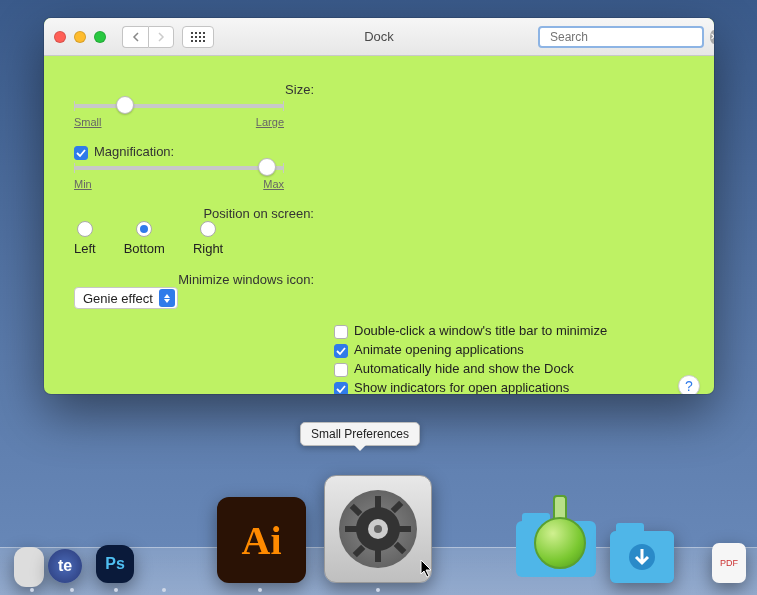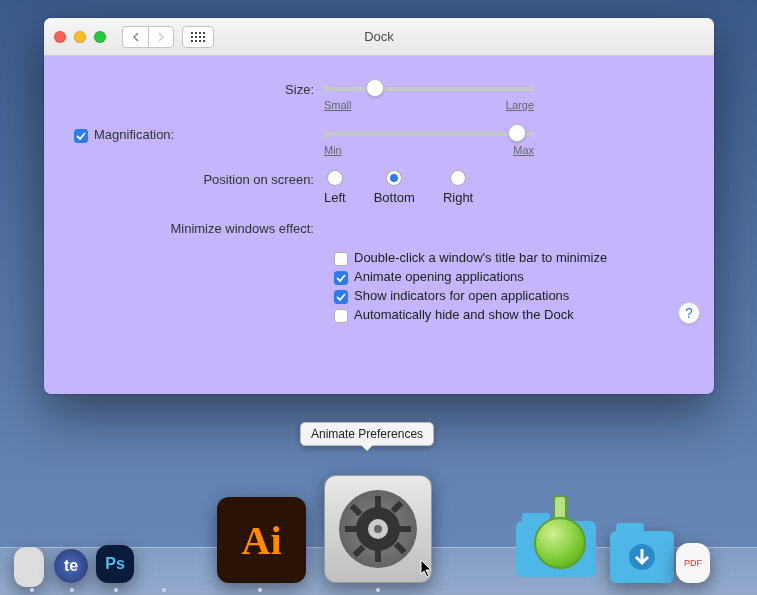--- a/index.html
+++ b/index.html
@@ -9,21 +9,21 @@
   font-family: -apple-system, "Helvetica Neue", Arial, sans-serif;
   font-size: 13px;
   color: #222;
   overflow: hidden;
   position: relative;
 }
 .window {
   position: absolute;
   left: 44px; top: 18px;
   width: 670px; height: 376px;
-  background: #c4b5fd;
+  background: #bef264;
   border-radius: 7px;
   box-shadow: 0 20px 50px rgba(0,0,0,.45), 0 0 0 1px rgba(0,0,0,.12);
   overflow: hidden;
 }
 .titlebar {
   height: 38px;
   background: linear-gradient(#f6f6f6, #e7e7e7);
   border-bottom: 1px solid #c9c9c9;
   display: flex; align-items: center;
   padding: 0 10px;
@@ -50,21 +50,21 @@
 .searchwrap {
   margin-left:auto; width:166px; height:22px;
   background:#fff; border:2px solid #8db4e4; border-radius:4px;
   display:flex; align-items:center; padding:0 5px; gap:5px;
 }
 .searchwrap input{flex:1; border:none; outline:none; font-size:12px; background:transparent;}
 .magicon{width:12px;height:12px;}
 .xcirc{width:14px;height:14px;border-radius:50%;background:#a8a8a8;color:#fff;font-size:10px;line-height:14px;text-align:center;}
 
 .content { padding: 24px 30px 10px 30px; position:relative; }
-.row { display:flex; align-items:flex-start; margin-bottom:14px; }
+.row { display:flex; align-items:flex-start; margin-bottom:14px;flex-direction:column; }
 .lbl { width:250px; text-align:right; padding-right:10px; padding-top:2px; color:#333; }
 .ctrl { flex:1; display:flex; flex-direction:column; }
 .slider { position:relative; width:210px; height:18px; }
 .track { position:absolute; top:7px; left:0; right:0; height:4px; background:#c8c8c8; border-radius:2px; }
 .track::before,.track::after{content:'';position:absolute;top:-3px;width:1px;height:10px;background:#c8c8c8;}
 .track::before{left:0}.track::after{right:0}
 .thumb { position:absolute; top:-1px; width:18px; height:18px; background:#fff; border:1px solid #bbb; border-radius:50%; box-shadow:0 1px 2px rgba(0,0,0,.2); }
 .slabels { display:flex; justify-content:space-between; width:210px; font-size:11px; color:#666; margin-top:1px;text-decoration:underline; }
 .chk {
   width:14px; height:14px; border:1px solid #b0b0b0; border-radius:3px;
@@ -114,27 +114,27 @@
   position:absolute; left:0; right:0; bottom:0; height:48px;
   background:linear-gradient(rgba(255,255,255,.18),rgba(255,255,255,.28));
   border-top:1px solid rgba(255,255,255,.3);
 }
 .dock { position:absolute; left:0; right:0; bottom:0; height:160px; pointer-events:none; }
 .dockitem { position:absolute; bottom:12px; border-radius:12px; display:flex; align-items:center; justify-content:center; box-shadow:0 6px 18px rgba(0,0,0,.4); pointer-events:auto; }
 .ind { position:absolute; bottom:3px; width:4px; height:4px; border-radius:50%; background:#d0d8e8; }
 
 .app-id{background:#3a0a2a;color:#ff3d8b;width:48px;height:48px;left:140px;font:bold 22px serif;}
 .app-ps{background:#0a1a3a;color:#4fbff1;width:38px;height:38px;left:96px;font:bold 16px sans-serif;}
-.app-te{background:radial-gradient(#4a6ab8,#2a3a78);color:#fff;width:34px;height:34px;left:54px;font:bold 16px sans-serif;border-radius:50%;align-items:center;}
+.app-te{background:radial-gradient(#4a6ab8,#2a3a78);color:#fff;width:34px;height:34px;left:48px;font:bold 16px sans-serif;border-radius:50%;align-items:center;}
 .app-xt{background:#ddd;width:30px;height:40px;left:14px;bottom:8px;}
 .app-ai{background:#2a1205;color:#ff8a00;width:89px;height:86px;left:217px;font:bold 40px serif;}
 .app-sys{background:linear-gradient(#e8e8e8,#bfbfbf);width:108px;height:108px;left:324px;border:1px solid #999;}
 .app-flask{width:88px;height:100px;left:512px;background:transparent;box-shadow:none;}
 .app-dl{background:#3aa7e0;width:64px;height:52px;left:610px;border-radius:6px;}
-.app-pdf{background:#f6f6f6;width:34px;height:40px;left:676px;border-radius:13px;font-size:9px;color:#c33;}
+.app-pdf{background:#f6f6f6;width:34px;height:40px;left:712px;border-radius:7px;font-size:9px;color:#c33;}
 
 .gear { width:78px; height:78px; border-radius:50%; background:radial-gradient(#888,#555); display:flex; align-items:center; justify-content:center; position:relative; }
 .gear svg{width:70px;height:70px;}
 .cursor{position:absolute;left:420px;bottom:16px;width:14px;height:20px;}
 
 .folder{width:80px;height:56px;background:#4fb6e8;border-radius:6px;position:relative;}
 .folder::before{content:'';position:absolute;top:-8px;left:6px;width:28px;height:10px;background:#4fb6e8;border-radius:3px 3px 0 0;}
 .flask-neck{width:14px;height:24px;background:#b8e088;border:2px solid #5aa030;margin:0 auto;border-bottom:none;border-radius:4px 4px 0 0;}
 .flask-body{width:52px;height:52px;background:radial-gradient(circle at 35% 30%,#d0f090,#7ac830 60%,#4a9818);border-radius:50%;border:2px solid #5aa030;margin:-2px auto 0;}
 </style>
@@ -170,20 +170,28 @@
           <div></div>
           <div></div>
           <div></div>
           <div></div>
           <div></div>
           <div></div>
           <div></div>
       </div>
     </div>
     <div class="wtitle">Dock</div>
+    <div class="searchwrap">
+      <svg class="magicon" viewBox="0 0 12 12">
+          <circle cx="5" cy="5" r="3.5" stroke="#888" stroke-width="1.2" fill="none"></circle>
+          <line x1="8" y1="8" x2="11" y2="11" stroke="#888" stroke-width="1.2"></line>
+        </svg>
+      <input placeholder="Search" style="">
+      <div class="xcirc">✕</div>
+    </div>
   </div>
 
   <div class="content">
 
     <div class="row">
       <div class="lbl">Size:</div>
       <div class="ctrl">
         <div class="slider">
           <div class="track"></div>
           <div id="size-thumb" class="thumb" style="left: 42.24px;"></div>
@@ -230,55 +238,61 @@
             </div>
             <div class="radiocol">
               <div class="radio"></div>
               <div>Right</div>
             </div>
           </div>
       </div>
     </div>
 
     <div class="row">
-      <div class="lbl">Minimize windows effect:</div>
+      <div class="lbl">Minimize windows icon:</div>
+      <div class="ctrl">
+        <div class="popup">
+          <span>Genie effect</span>
+          <span class="stepper"></span>
+        </div>
+      </div>
     </div>
 
     <div class="checklist" id="checklist">
         <div class="checkrow">
           <span class="chk"></span>
           <span>Double-click a window's title bar to minimize</span>
         </div>
         <div class="checkrow">
           <span class="chk on">
             <svg viewBox="0 0 10 10">
               <path d="M1 5 L4 8 L9 2" stroke="#fff" stroke-width="1.8" fill="none"></path>
             </svg>
           </span>
           <span>Animate opening applications</span>
         </div>
         <div class="checkrow">
+          <span class="chk"></span>
+          <span>Automatically hide and show the Dock</span>
+        </div>
+        <div class="checkrow">
           <span class="chk on">
             <svg viewBox="0 0 10 10">
               <path d="M1 5 L4 8 L9 2" stroke="#fff" stroke-width="1.8" fill="none"></path>
             </svg>
           </span>
           <span>Show indicators for open applications</span>
         </div>
-        <div class="checkrow">
-          <span class="chk"></span>
-          <span>Automatically hide and show the Dock</span>
-        </div>
       </div>
 
     <div class="helpbtn">?</div>
   </div>
 </div>
 
-<div class="tooltip">Animate Preferences</div>
+<div class="tooltip">Small Preferences</div>
 
 <div class="dockshelf"></div>
 <div class="dock">
   <div class="dockitem app-xt"></div>
   <div class="ind" style="left:30px"></div>
   <div class="dockitem app-te">
       <span>te</span>
     </div>
   <div class="ind" style="left:70px"></div>
   <div class="dockitem app-ps">

